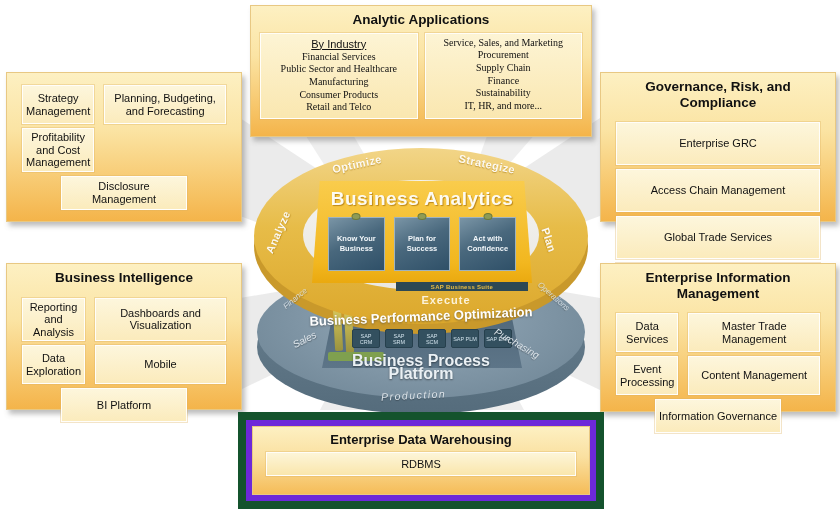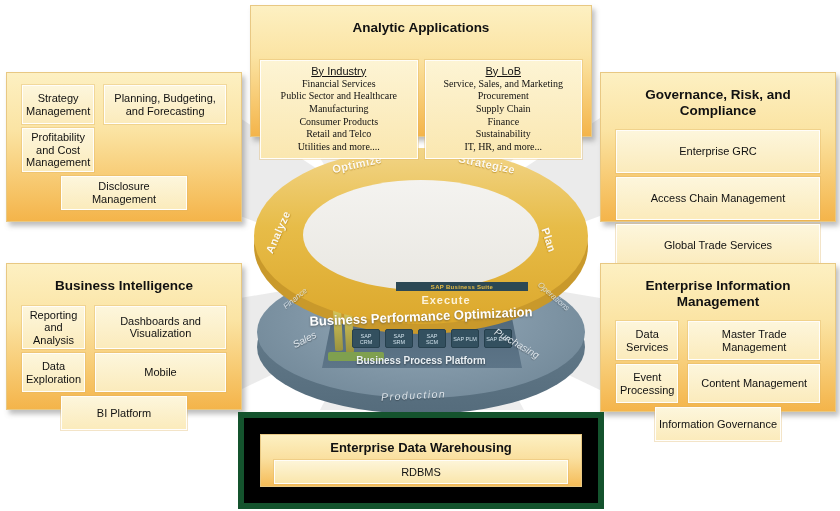--- a/index.html
+++ b/index.html
@@ -7,47 +7,47 @@
          font-family:"Liberation Sans","DejaVu Sans",sans-serif;color:#111;}
   .abs{position:absolute;}
 
   
   .beams{left:0;top:0;width:840px;height:511px;z-index:0;}
 
   
   .panel{position:absolute;z-index:10;
     background:linear-gradient(180deg,#FDF0C2 0%,#FBE4A4 38%,#F7C86E 75%,#F4B44A 100%);
     border:1px solid #E8C883;box-shadow:3px 4px 5px rgba(110,110,110,.45);}
-  .panel-title{font-weight:bold;font-size:13.5px;line-height:15.5px;text-align:center;margin:14px auto 0;}
+  .panel-title{font-weight:bold;font-size:13.5px;line-height:15.5px;text-align:center;margin:6px auto 0;}
   .chip-grid{display:grid;grid-template-columns:1fr;gap:4px 10px;margin:12px 15px 0;}
   .chip{background:linear-gradient(180deg,#FDF6DC 0%,#FBEBBC 100%);border:1px solid rgba(255,255,255,.9);
     box-shadow:0 0 0 1px rgba(222,178,96,.35);display:flex;align-items:center;justify-content:center;
     text-align:center;font-size:11px;line-height:12.5px;padding:2px 3px;min-height:33px;}
   .chip-span{grid-column:1 / 3;justify-self:center;width:58%;min-height:28px;}
 
   .p-aa{left:250px;top:5px;width:340px;height:130px;}
   .aa-cols{display:flex;gap:7px;margin:5px 9px 0;}
   .aa-col{flex:1;background:linear-gradient(180deg,#FDF4D4 0%,#FAE7B0 100%);
     border:1px solid rgba(255,255,255,.9);box-shadow:0 0 0 1px rgba(222,178,96,.35);
-    text-align:center;padding:3px 2px 4px;margin-top:19px;}
+    text-align:center;padding:3px 2px 4px;}
   .aa-head{font-size:11px;line-height:14px;text-decoration:underline;}
   .aa-item{font-size:10px;line-height:12.7px;font-family:Liberation Serif, serif;}
 
   .p-epm{left:6px;top:72px;width:234px;height:148px;}
   .p-grc{left:600px;top:72px;width:234px;height:148px;}
   .p-grc .chip{min-height:37px;}
   .p-grc .panel-title{max-width:165px;}
   .p-epm .panel-title{max-width:195px;}
   .p-bi{left:6px;top:263px;width:234px;height:145px;}
   .p-eim{left:600px;top:263px;width:234px;height:147px;}
   .p-eim .panel-title{max-width:190px;}
 
   
   .edw-wrap{left:238px;top:412px;width:366px;height:97px;z-index:11;
-    border:6px solid #14532d;background:#000000;padding:16px;box-sizing:border-box;}
+    border:8px solid #14532d;background:#6d28d9;padding:6px;box-sizing:border-box;}
   .edw-inner{width:100%;height:100%;
     background:linear-gradient(180deg,#FDF0C2 0%,#FAE0A0 45%,#F5BC58 100%);
     border:1px solid #E8C883;box-sizing:border-box;}
   .edw-title{font-weight:bold;font-size:13px;text-align:center;margin-top:5px;}
   .edw-bar{margin:5px 13px 0;height:22px;background:linear-gradient(180deg,#FDF5D8 0%,#FAE6AC 100%);
     border:1px solid rgba(255,255,255,.9);box-shadow:0 0 0 1px rgba(222,178,96,.35);
     display:flex;align-items:center;justify-content:center;font-size:11px;}
 
   
   .disc-side{left:257px;top:280px;width:328px;height:134px;border-radius:50%;
@@ -58,21 +58,21 @@
     background:linear-gradient(180deg,#4D6476 0%,#5D7588 100%);
     clip-path:polygon(7% 0,93% 0,100% 100%,0 100%);}
   .vbar{width:8px;height:45px;border-radius:2px;z-index:3;
     background:linear-gradient(180deg,#D9C85C 0%,#99923F 100%);}
   .hstrip{left:328px;top:352px;width:56px;height:9px;background:#7FA04F;border-radius:2px;z-index:3;}
   .mod-row{left:352px;top:329px;display:flex;gap:5px;z-index:3;}
   .mod{width:24px;height:15px;background:#33505F;border:1px solid #26404D;border-radius:2px;
     color:#CFE0EA;font-size:5.5px;line-height:6px;display:flex;align-items:center;justify-content:center;
     text-align:center;padding:1px;}
   .bpp{left:352px;top:355px;width:138px;text-align:center;z-index:4;color:#EAF0F4;
-    font-weight:bold;font-size:10px;line-height:12.5px;text-shadow:0 1px 2px rgba(0,0,0,.45);}
+    font-weight:bold;font-size:16px;line-height:12.5px;text-shadow:0 1px 2px rgba(0,0,0,.45);}
   .disc-lab{z-index:4;color:#DCE4EA;font-style:italic;font-size:10px;text-shadow:0 1px 1px rgba(0,0,0,.3);}
   .lab-sales{left:292px;top:334px;transform:rotate(-27deg);}
   .lab-prod{left:381px;top:389px;transform:rotate(-3deg);letter-spacing:1.5px;font-size:10.5px;}
   .lab-purch{left:492px;top:338px;transform:rotate(30deg);}
   .lab-fin{left:281px;top:294px;transform:rotate(-40deg);font-size:8px;opacity:.85;}
   .lab-ops{left:534px;top:292px;transform:rotate(41deg);font-size:8px;opacity:.85;}
 
   .ring-side{left:254px;top:158px;width:334px;height:176px;border-radius:50%;background:#C9992B;z-index:2;}
   .ring{left:254px;top:148px;width:334px;height:176px;border-radius:50%;z-index:3;
     background:linear-gradient(180deg,#F2D588 0%,#E7BC48 45%,#DCA82C 100%);}
@@ -142,38 +142,44 @@
   <div class="abs disc-lab lab-ops">Operations</div>
 
   <div class="abs ring-side"></div>
   <div class="abs ring"></div>
   <div class="abs ring-hole"></div>
   <div class="abs ring-lab rl-opt">Optimize</div>
   <div class="abs ring-lab rl-str">Strategize</div>
   <div class="abs ring-lab rl-ana">Analyze</div>
   <div class="abs ring-lab rl-plan">Plan</div>
 
+  <div class="abs hub">
+    <div class="hub-title">Business Analytics</div>
+    <div class="cards">
+      <div class="card">Know Your Business</div>
+      <div class="card">Plan for Success</div>
+      <div class="card">Act with Confidence</div>
+    </div>
+  </div>
   <div class="abs suite">SAP Business Suite</div>
   <div class="abs exec">Execute</div>
   <div class="abs bpo">Business Performance Optimization</div>
 
   <div class="panel p-aa">
     <div class="panel-title">Analytic Applications</div>
     <div class="aa-cols">
       <div class="aa-col">
         <div class="aa-head">By Industry</div>
         <div class="aa-item">Financial Services</div>
         <div class="aa-item">Public Sector and Healthcare</div>
         <div class="aa-item">Manufacturing</div>
         <div class="aa-item">Consumer Products</div>
         <div class="aa-item">Retail and Telco</div>
-        <div class="aa-item">Utilities and more....</div>
       </div>
       <div class="aa-col">
-        <div class="aa-head">By LoB</div>
         <div class="aa-item">Service, Sales, and Marketing</div>
         <div class="aa-item">Procurement</div>
         <div class="aa-item">Supply Chain</div>
         <div class="aa-item">Finance</div>
         <div class="aa-item">Sustainability</div>
         <div class="aa-item">IT, HR, and more...</div>
       </div>
     </div>
   </div>
 

